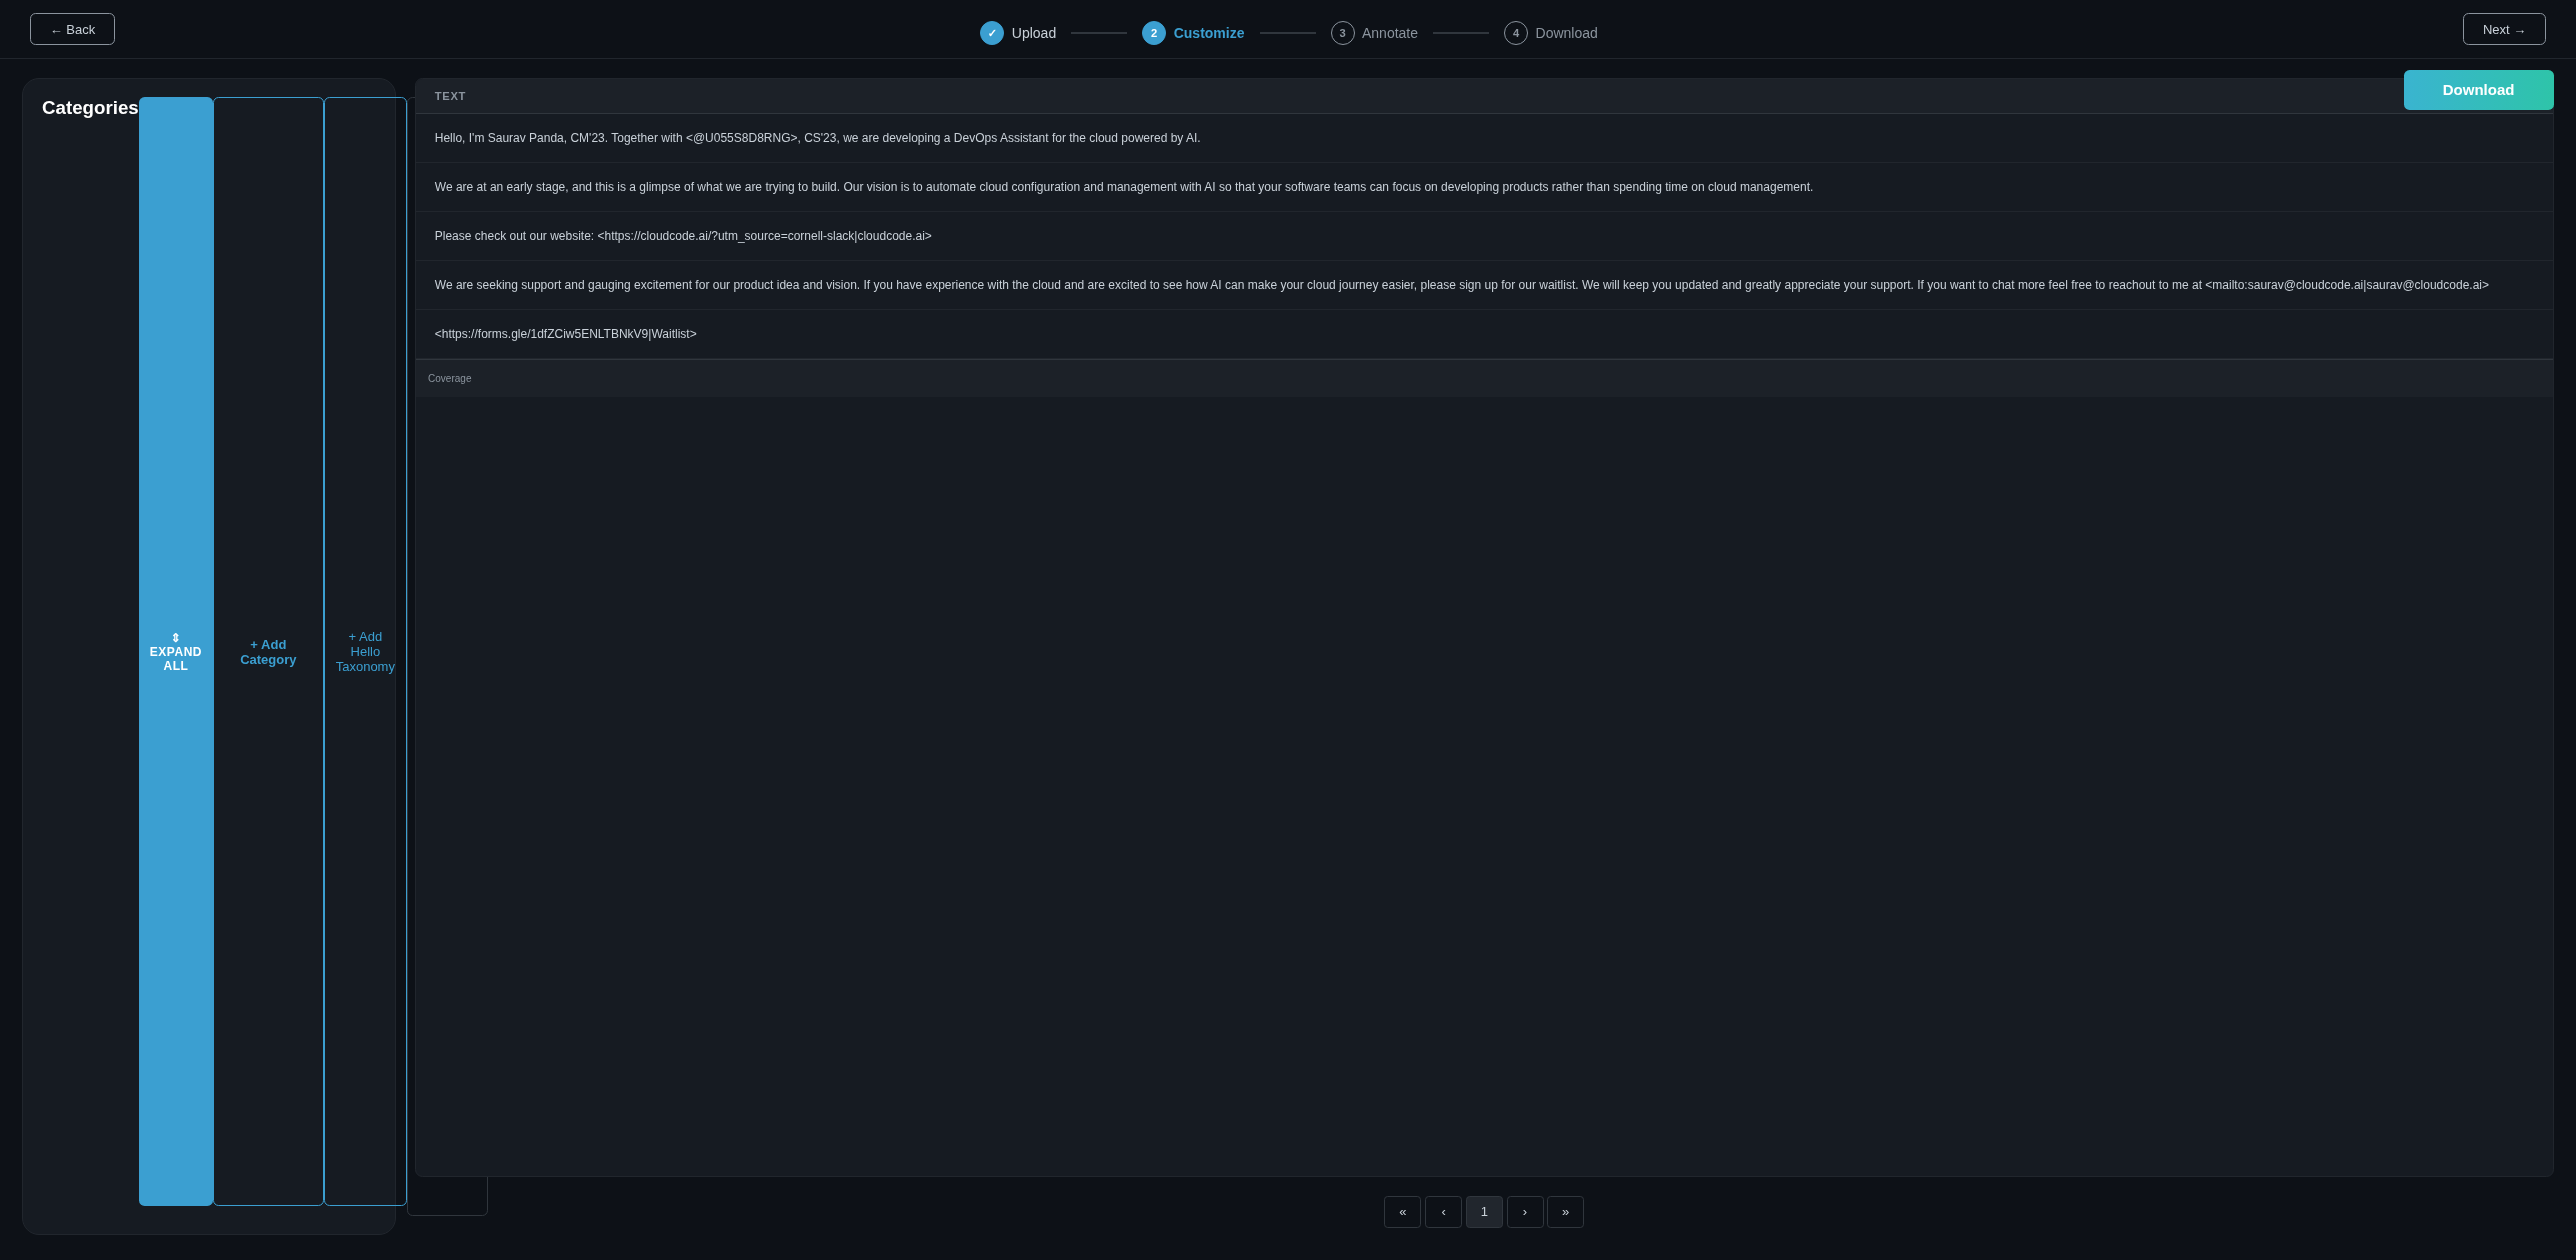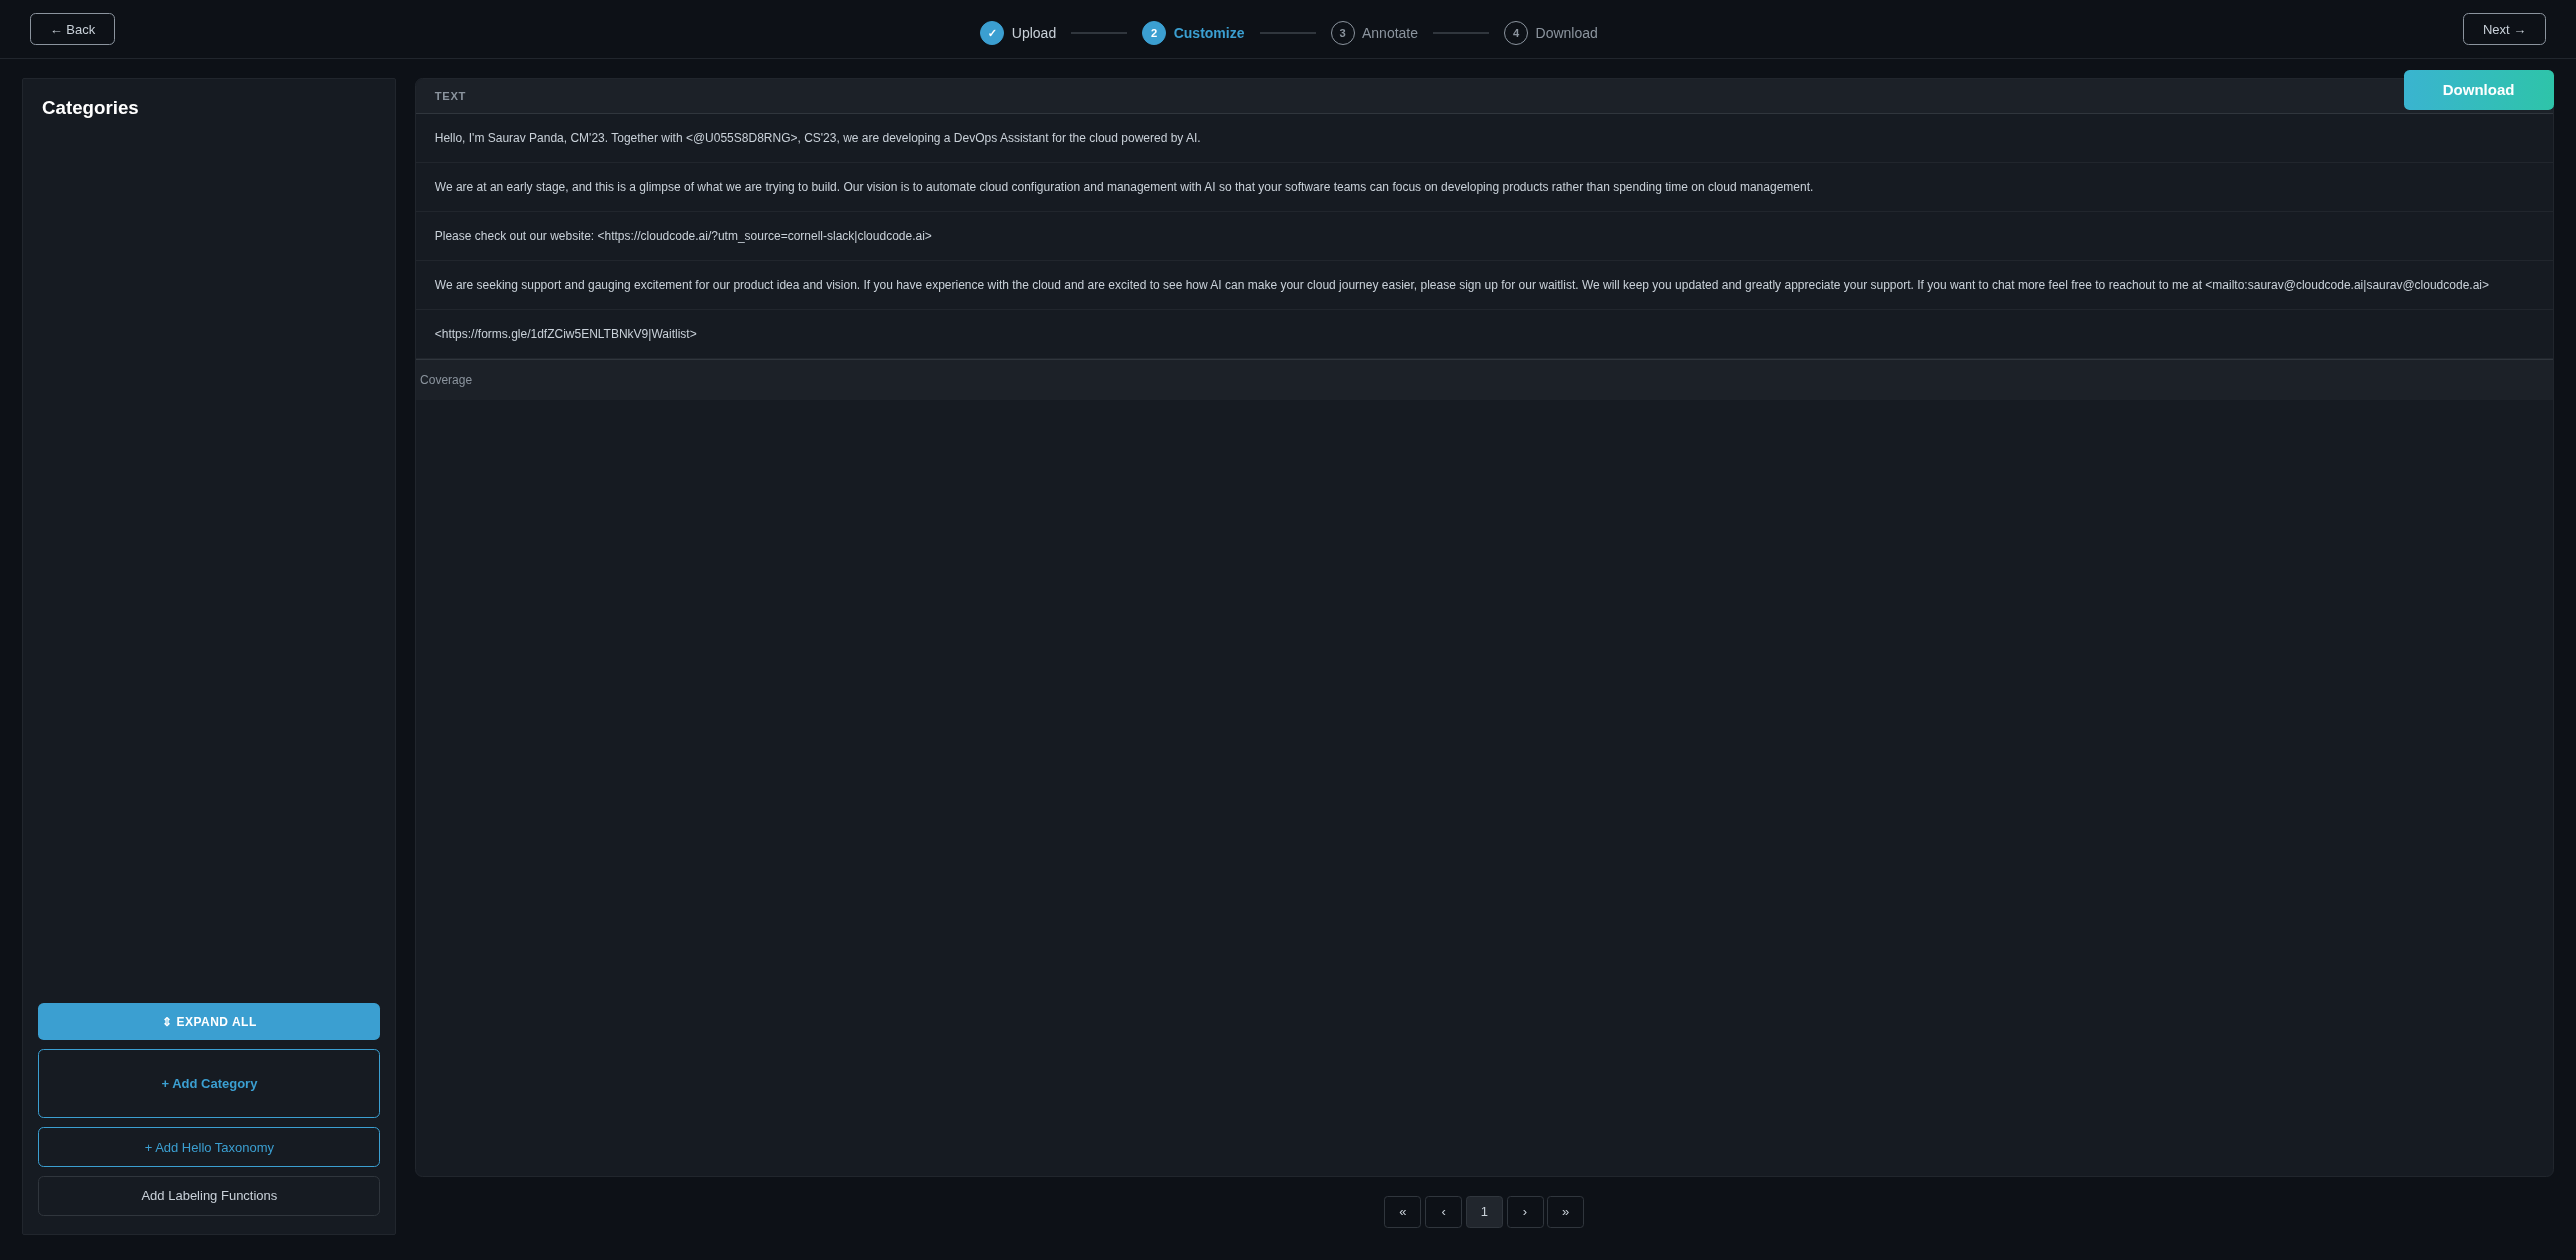--- a/index.html
+++ b/index.html
@@ -93,24 +93,24 @@
       padding: 18.7px 22.4px;
       gap: 18.7px;
       height: calc(100vh - 65px);
     }
 
     
     .left-panel {
       width: 374px;
       min-width: 318px;
       background-color: #161b22;
-      border-radius: 2px;
+      border-radius: 17px;
       border: 0.9px solid #21262d;
       display: flex;
-      flex-direction: column;
+      flex-direction: row;
       padding: 18.7px 15px;
     }
 
     .panel-title {
       font-size: 18.7px;
       font-weight: 700;
       color: #ffffff;
       margin-bottom: 15px;
       padding-left: 3.7px;
     }
@@ -222,22 +222,22 @@
       color: #c9d1d9;
       line-height: 1.5;
     }
 
     .table-row:last-child {
       border-bottom: none;
     }
 
     .coverage-row {
       background-color: #1c2128;
-      padding: 13px 4px;
-      font-size: 12px;
+      padding: 13px 12px;
+      font-size: 10px;
       color: #8b949e;
       border-top: 0.9px solid #30363d;
     }
 
     
     .pagination {
       display: flex;
       justify-content: center;
       align-items: center;
       gap: 3.7px;

